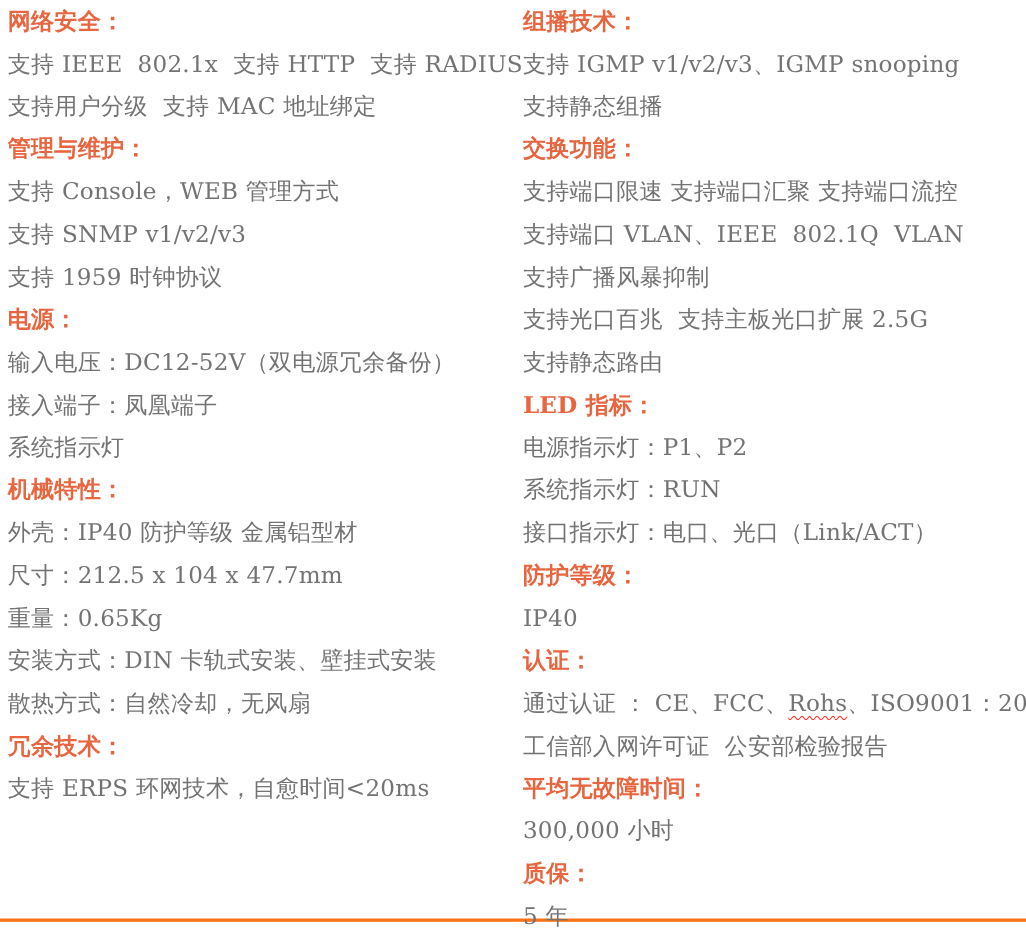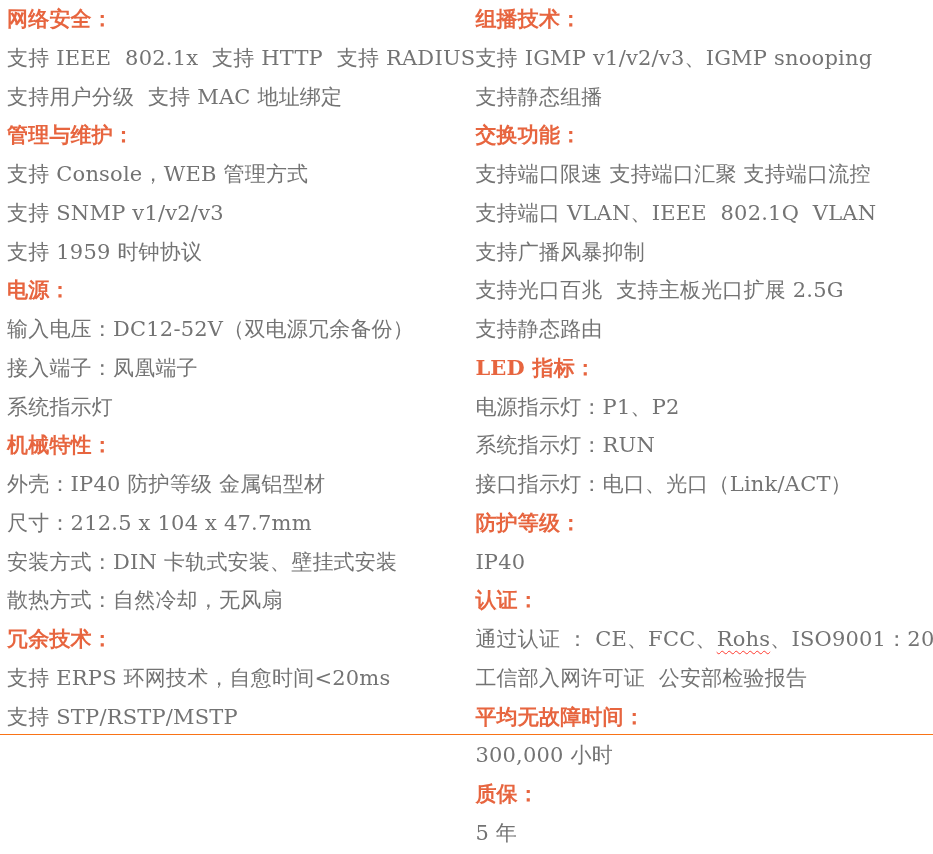--- a/index.html
+++ b/index.html
@@ -10,23 +10,23 @@
   body {
     width: 933px;
     height: 854px;
     overflow: hidden;
     font-family: "DejaVu Serif", "Liberation Serif", serif;
     color: #111111;
   }
   .doc {
     display: flex;
     width: 933px;
-    height: 735px;
+    height: 838px;
     box-sizing: border-box;
-    border-bottom: 1px solid #f97316;
+    border-bottom: 3px solid #f97316;
     background: #ffffff;
   }
   .col {
     box-sizing: border-box;
   }
   .col-left {
     width: 527px;
     padding-left: 7px;
   }
   .col-right {
@@ -65,25 +65,25 @@
       <div class="line body">支持 Console，WEB 管理方式</div>
       <div class="line body">支持 SNMP v1/v2/v3</div>
       <div class="line body">支持 1959 时钟协议</div>
       <div class="line header">电源：</div>
       <div class="line body">输入电压：DC12-52V（双电源冗余备份）</div>
       <div class="line body">接入端子：凤凰端子</div>
       <div class="line body">系统指示灯</div>
       <div class="line header">机械特性：</div>
       <div class="line body">外壳：IP40 防护等级 金属铝型材</div>
       <div class="line body">尺寸：212.5 x 104 x 47.7mm</div>
+      <div class="line body">重量：0.65Kg</div>
       <div class="line body">安装方式：DIN 卡轨式安装、壁挂式安装</div>
       <div class="line body">散热方式：自然冷却，无风扇</div>
       <div class="line header">冗余技术：</div>
       <div class="line body">支持 ERPS 环网技术，自愈时间&lt;20ms</div>
-      <div class="line body">支持 STP/RSTP/MSTP</div>
     </div>
   <div class="col col-right">
       <div class="line header">组播技术：</div>
       <div class="line body">支持 IGMP v1/v2/v3、IGMP snooping</div>
       <div class="line body">支持静态组播</div>
       <div class="line header">交换功能：</div>
       <div class="line body">支持端口限速 支持端口汇聚 支持端口流控</div>
       <div class="line body">支持端口 VLAN、IEEE  802.1Q  VLAN</div>
       <div class="line body">支持广播风暴抑制</div>
       <div class="line body">支持光口百兆  支持主板光口扩展 2.5G</div>

